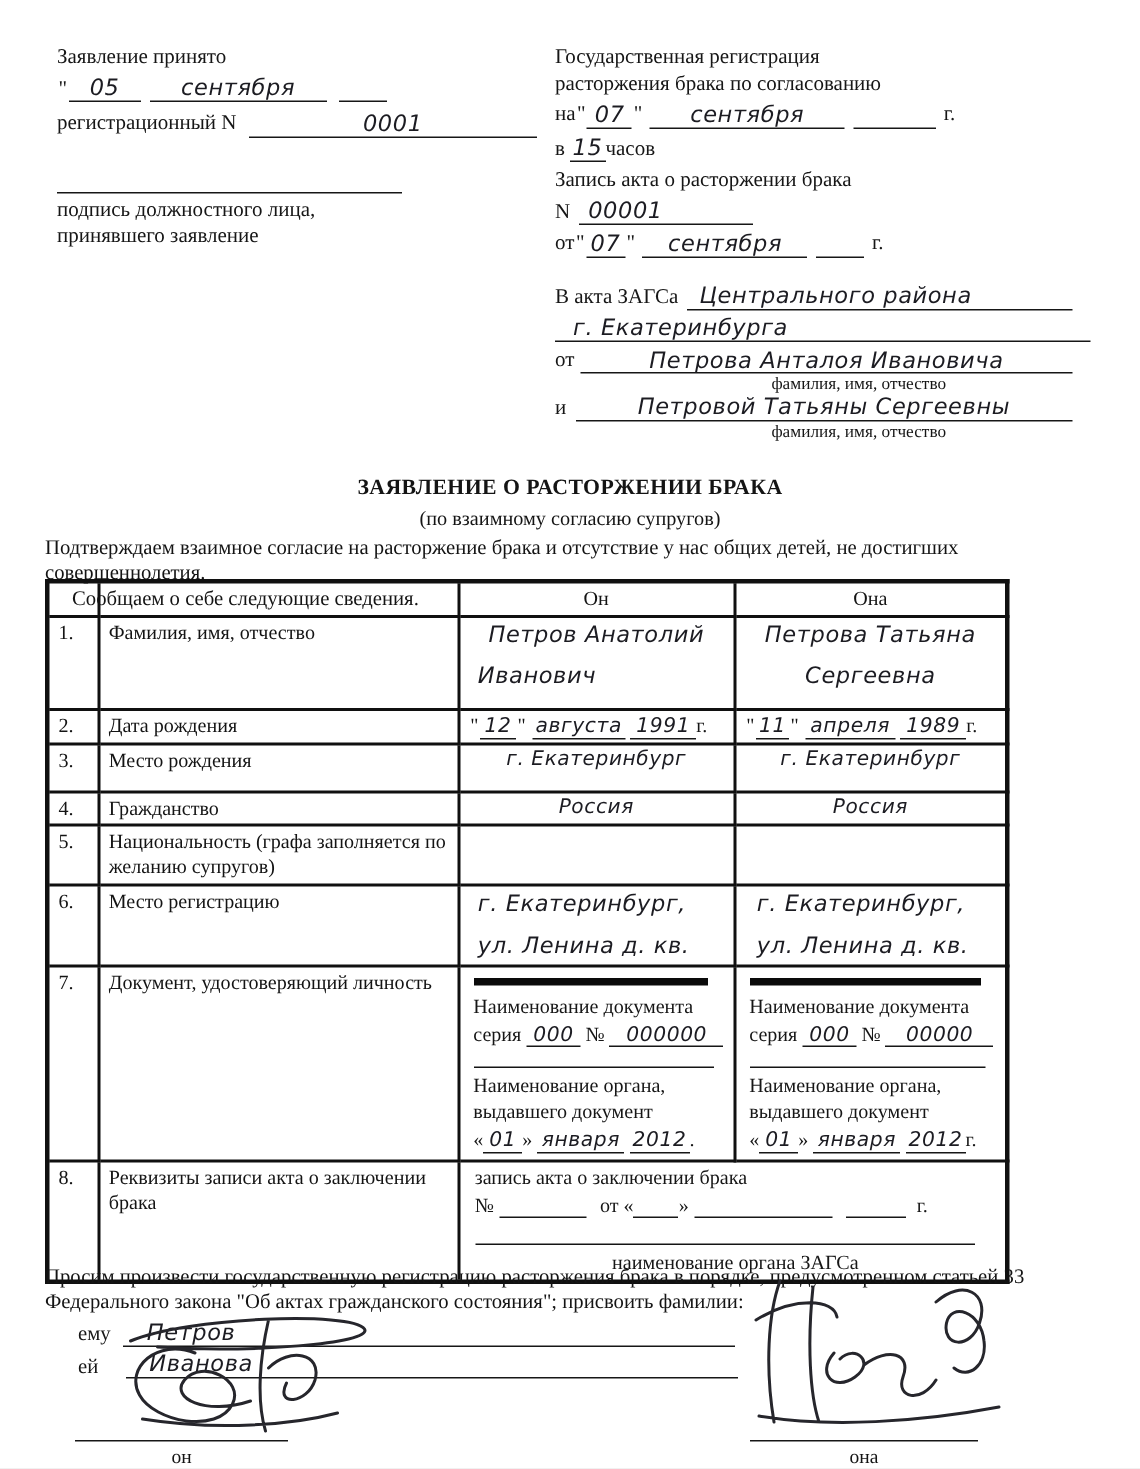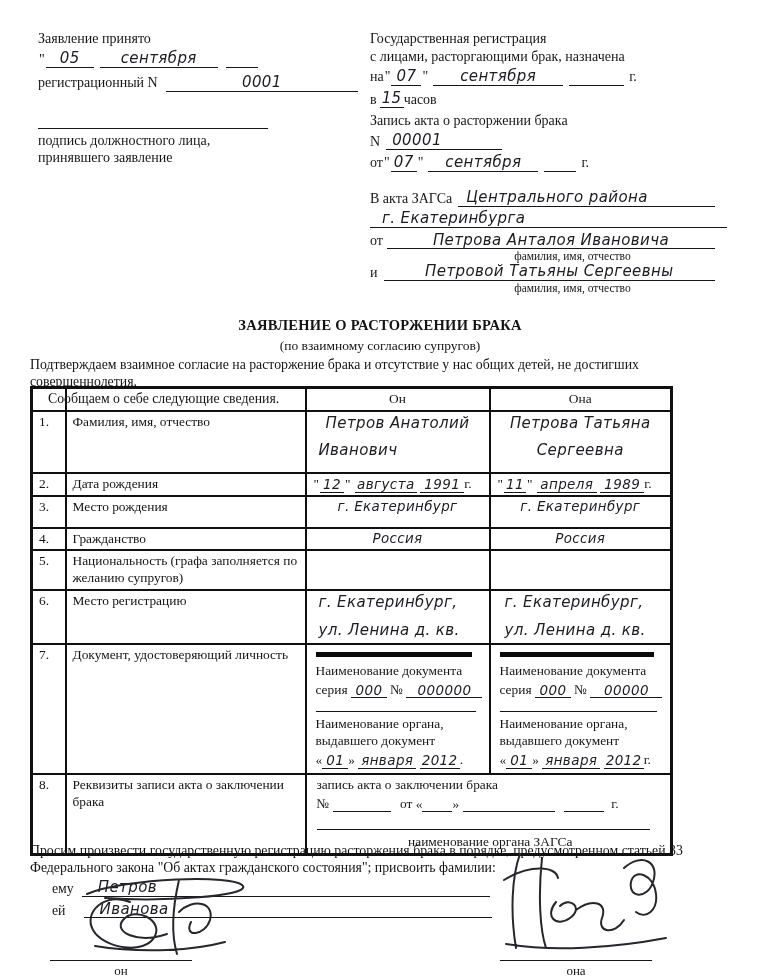--- a/index.html
+++ b/index.html
@@ -34,21 +34,21 @@
     border-collapse:collapse;table-layout:fixed;
   }
   table.form td{border:2px solid #101010;padding:2px 6px;vertical-align:top;font-size:13.4px;}
   table.form{border:3px solid #101010;}
   td.num{text-align:left;padding-left:8px;}
   td.cc{text-align:center;vertical-align:middle;}
   .bar{height:5px;background:#0a0a0a;width:94%;margin:5px 0 6px 0;}
   .hr{border-bottom:1.6px solid #141414;width:96%;margin:12px 0 4px 0;height:1px;}
   .docline{margin-top:2px;}
   .footer{position:absolute;top:842px;left:30px;width:706px;font-size:13.8px;}
-  .surname-row{display:flex;align-items:flex-start;margin-top:4px;padding-left:22px;}
+  .surname-row{display:flex;align-items:flex-end;margin-top:4px;padding-left:22px;}
   .surname-row .u{text-align:left;padding-left:16px;}
   .sig-lines{position:relative;height:46px;margin-top:14px;}
   .sigline{position:absolute;border-bottom:1.5px solid #161616;height:1px;}
   .siglabel{position:absolute;font-size:13px;text-align:center;}
   .sig-svg{position:absolute;z-index:5;}
   .q{padding:0 1px;}
 </style>
 </head>
 <body>
 
@@ -69,21 +69,21 @@
       <span style="width:8px;"></span>
       <span class="u hw grow">0001</span>
     </div>
     <div class="u" style="width:230px;margin-top:22px;"></div>
     <div class="pr" style="margin-top:3px;">подпись должностного лица,</div>
     <div class="pr">принявшего заявление</div>
   </div>
 
   <div class="blk-right">
     <div class="pr">Государственная регистрация</div>
-    <div class="pr">с лицами, расторгающими брак, назначена</div>
+    <div class="pr">расторжения брака по согласованию</div>
     <div class="row-line">
       <span class="pr">на</span>
       <span class="pr q">"</span>
       <span class="u hw" style="width:30px;">07</span>
       <span class="pr q">"</span>
       <span style="width:4px;"></span>
       <span class="u hw" style="width:130px;">сентября</span>
       <span style="width:6px;"></span>
       <span class="u" style="width:55px;"></span>
       <span class="pr" style="margin-left:5px;">г.</span>

